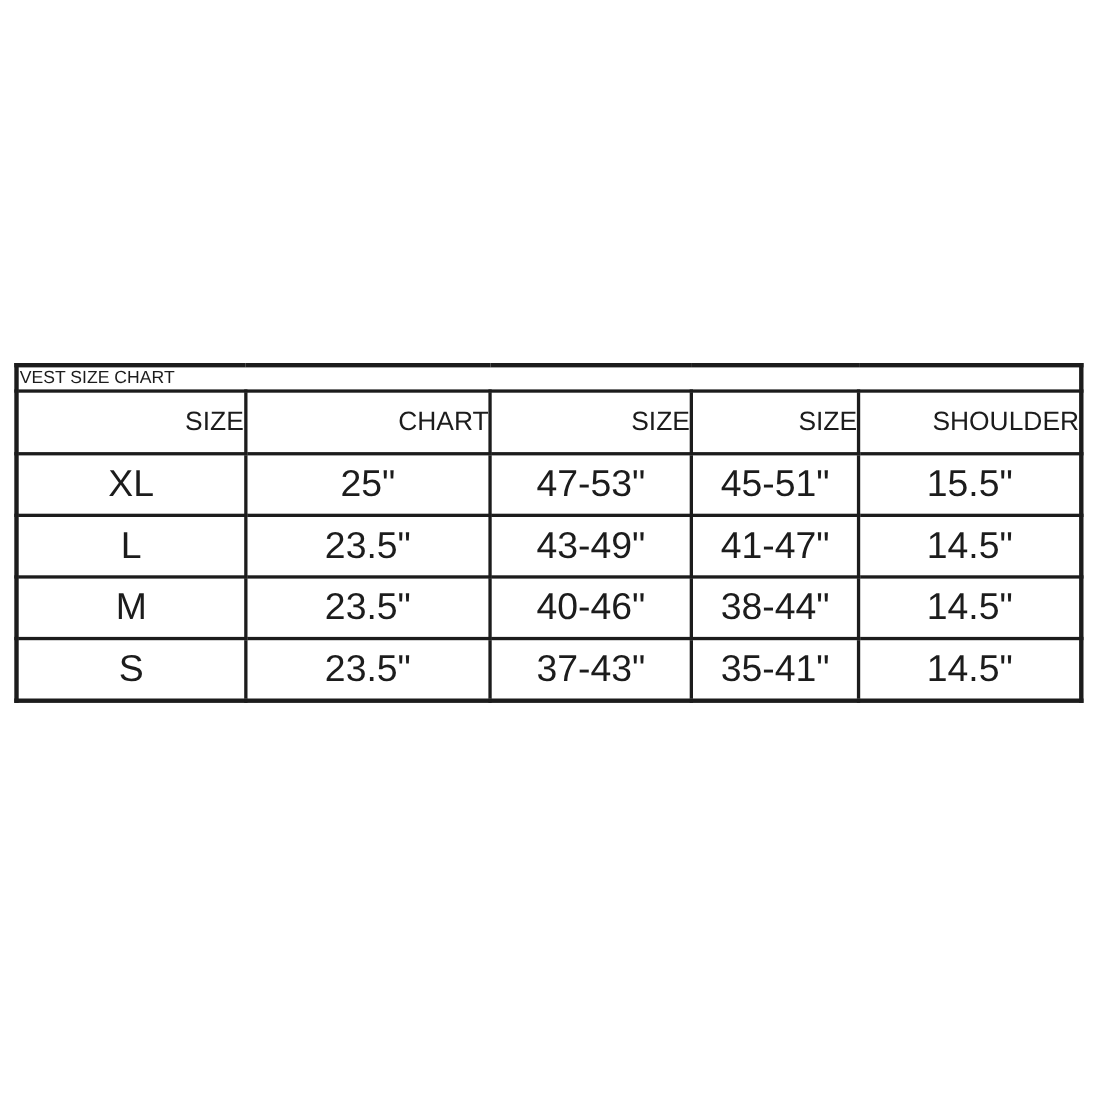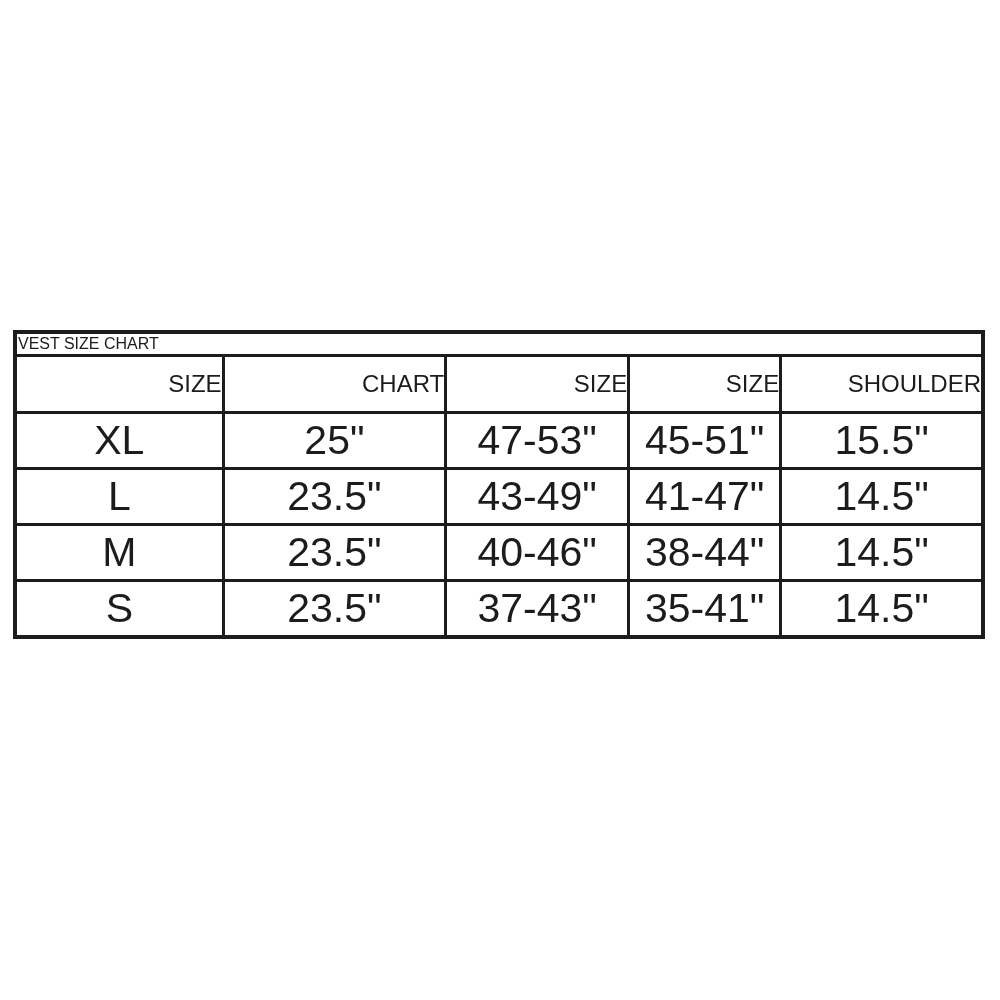--- a/index.html
+++ b/index.html
@@ -49,21 +49,21 @@
     text-align: right;
     vertical-align: middle;
     font-size: 24px;
     font-weight: normal;
     padding: 0;
   }
   td.data-cell {
     height: 53px;
     text-align: center;
     vertical-align: middle;
-    font-size: 41px;
+    font-size: 34px;
     font-weight: normal;
     padding: 0;
   }
   
   col.c-size     { width: 21.5%; }
   col.c-length   { width: 23.0%; }
   col.c-chest    { width: 18.9%; }
   col.c-waist    { width: 15.7%; }
   col.c-shoulder { width: 20.9%; }
 </style>

